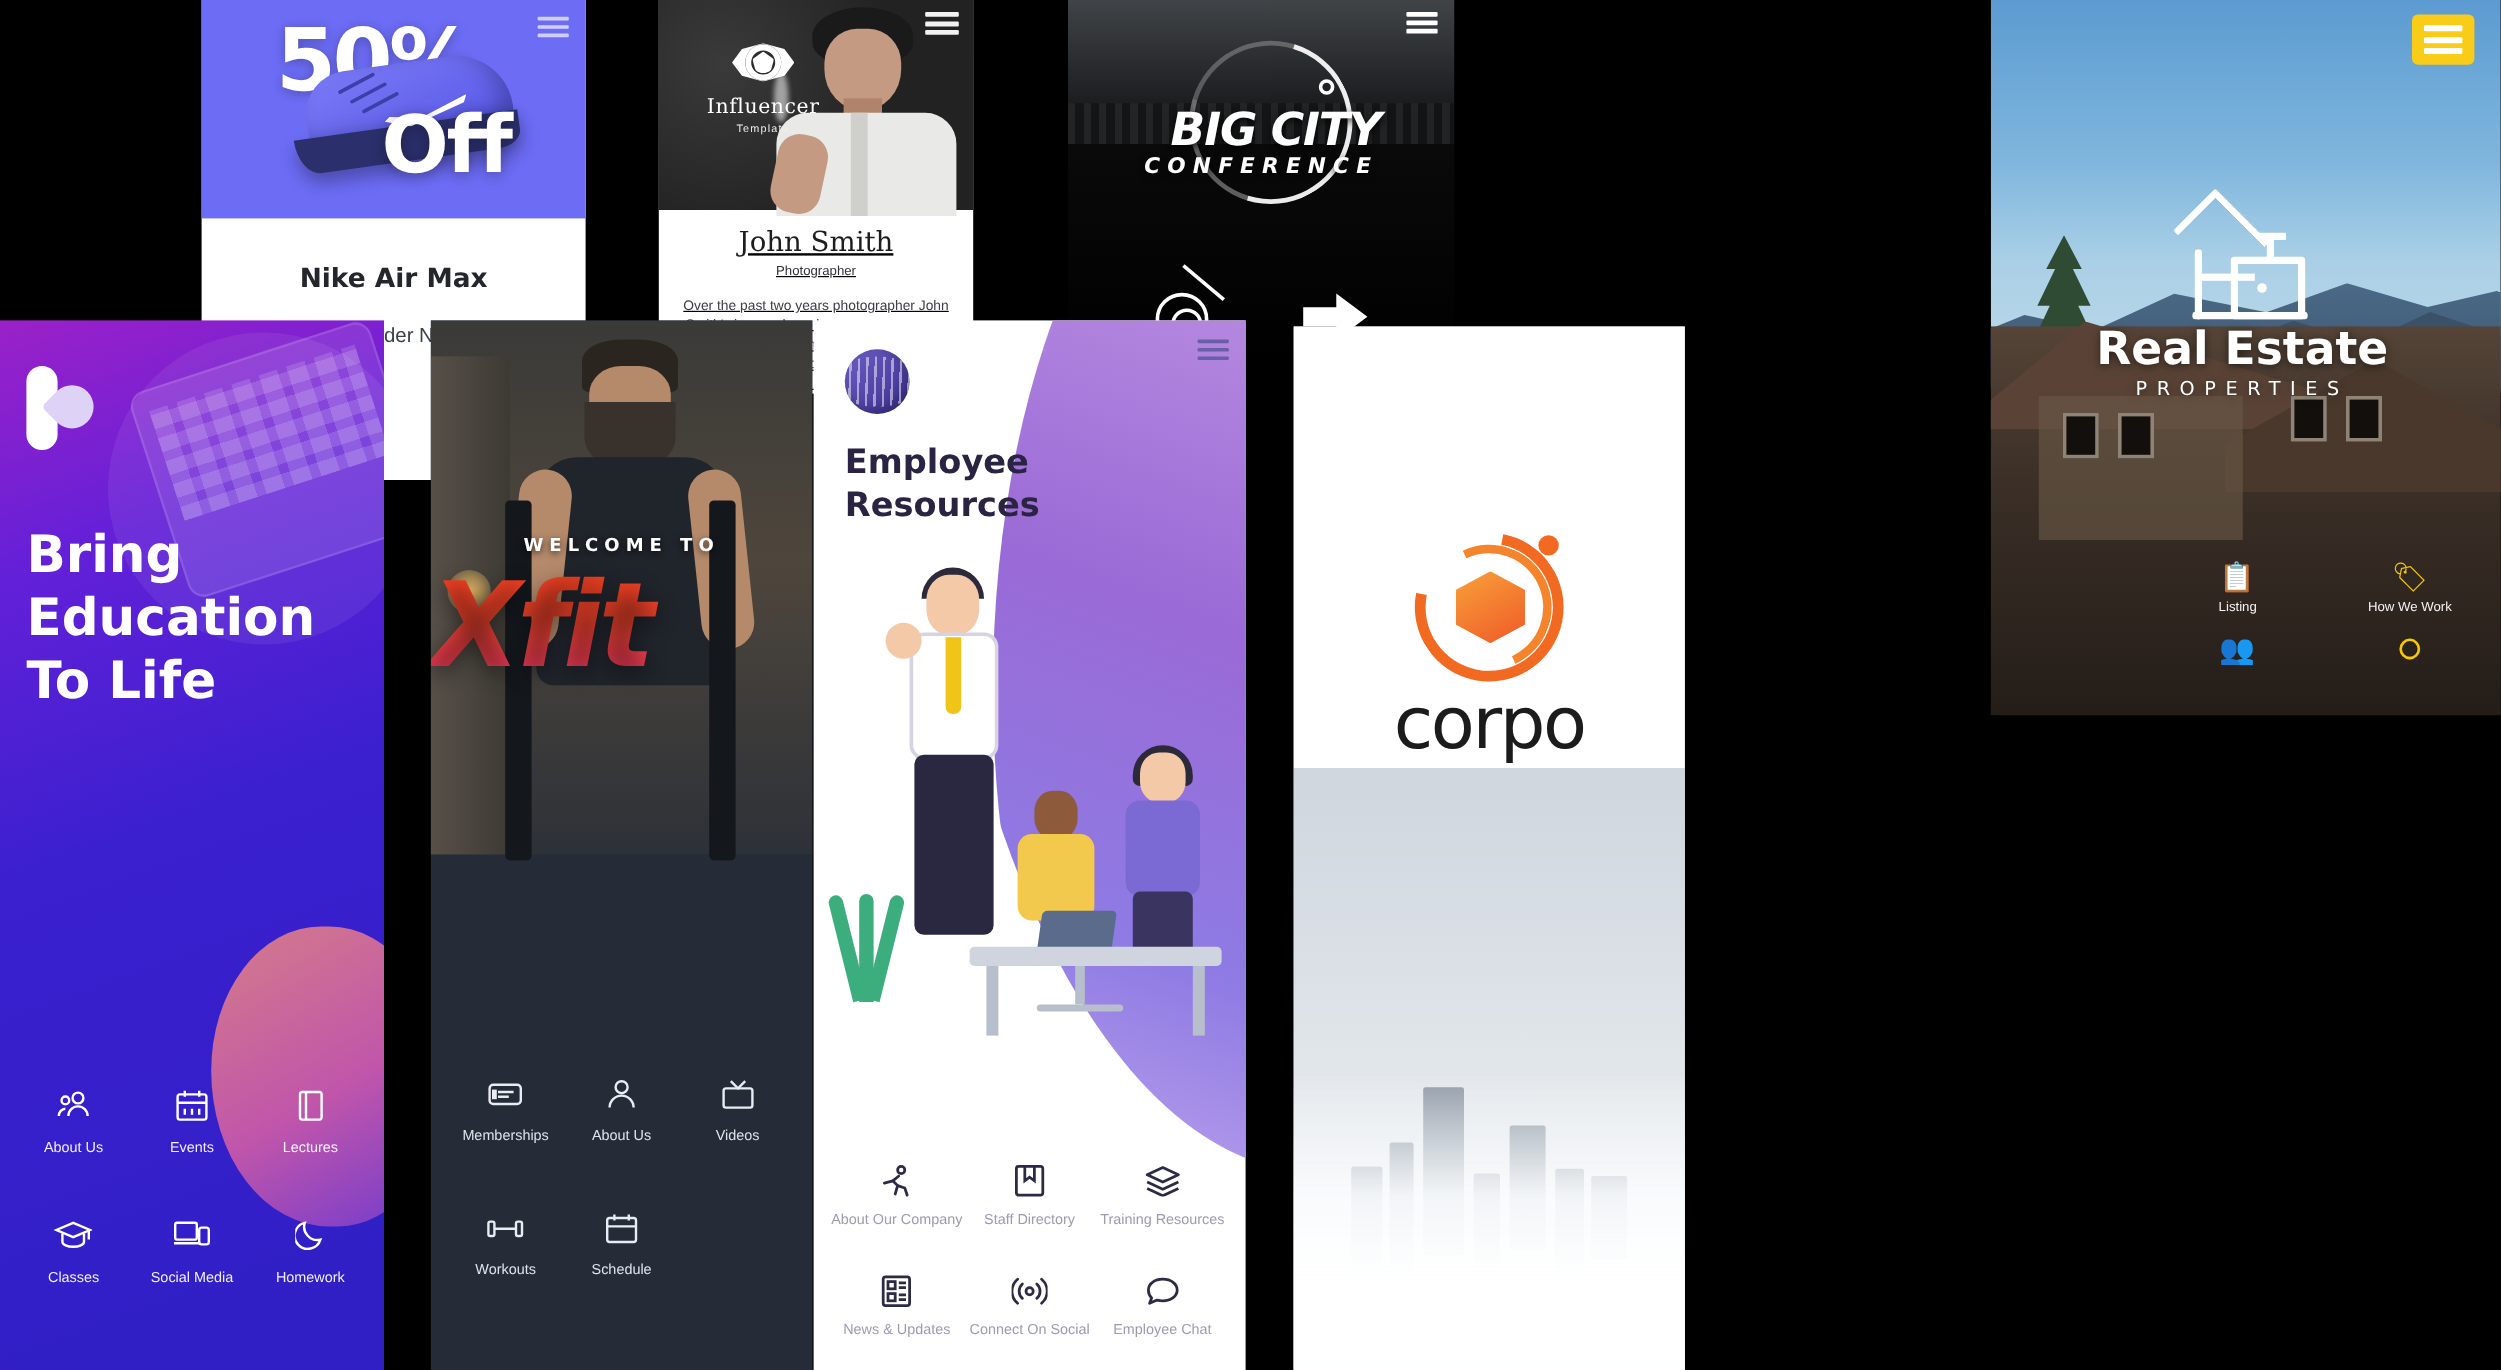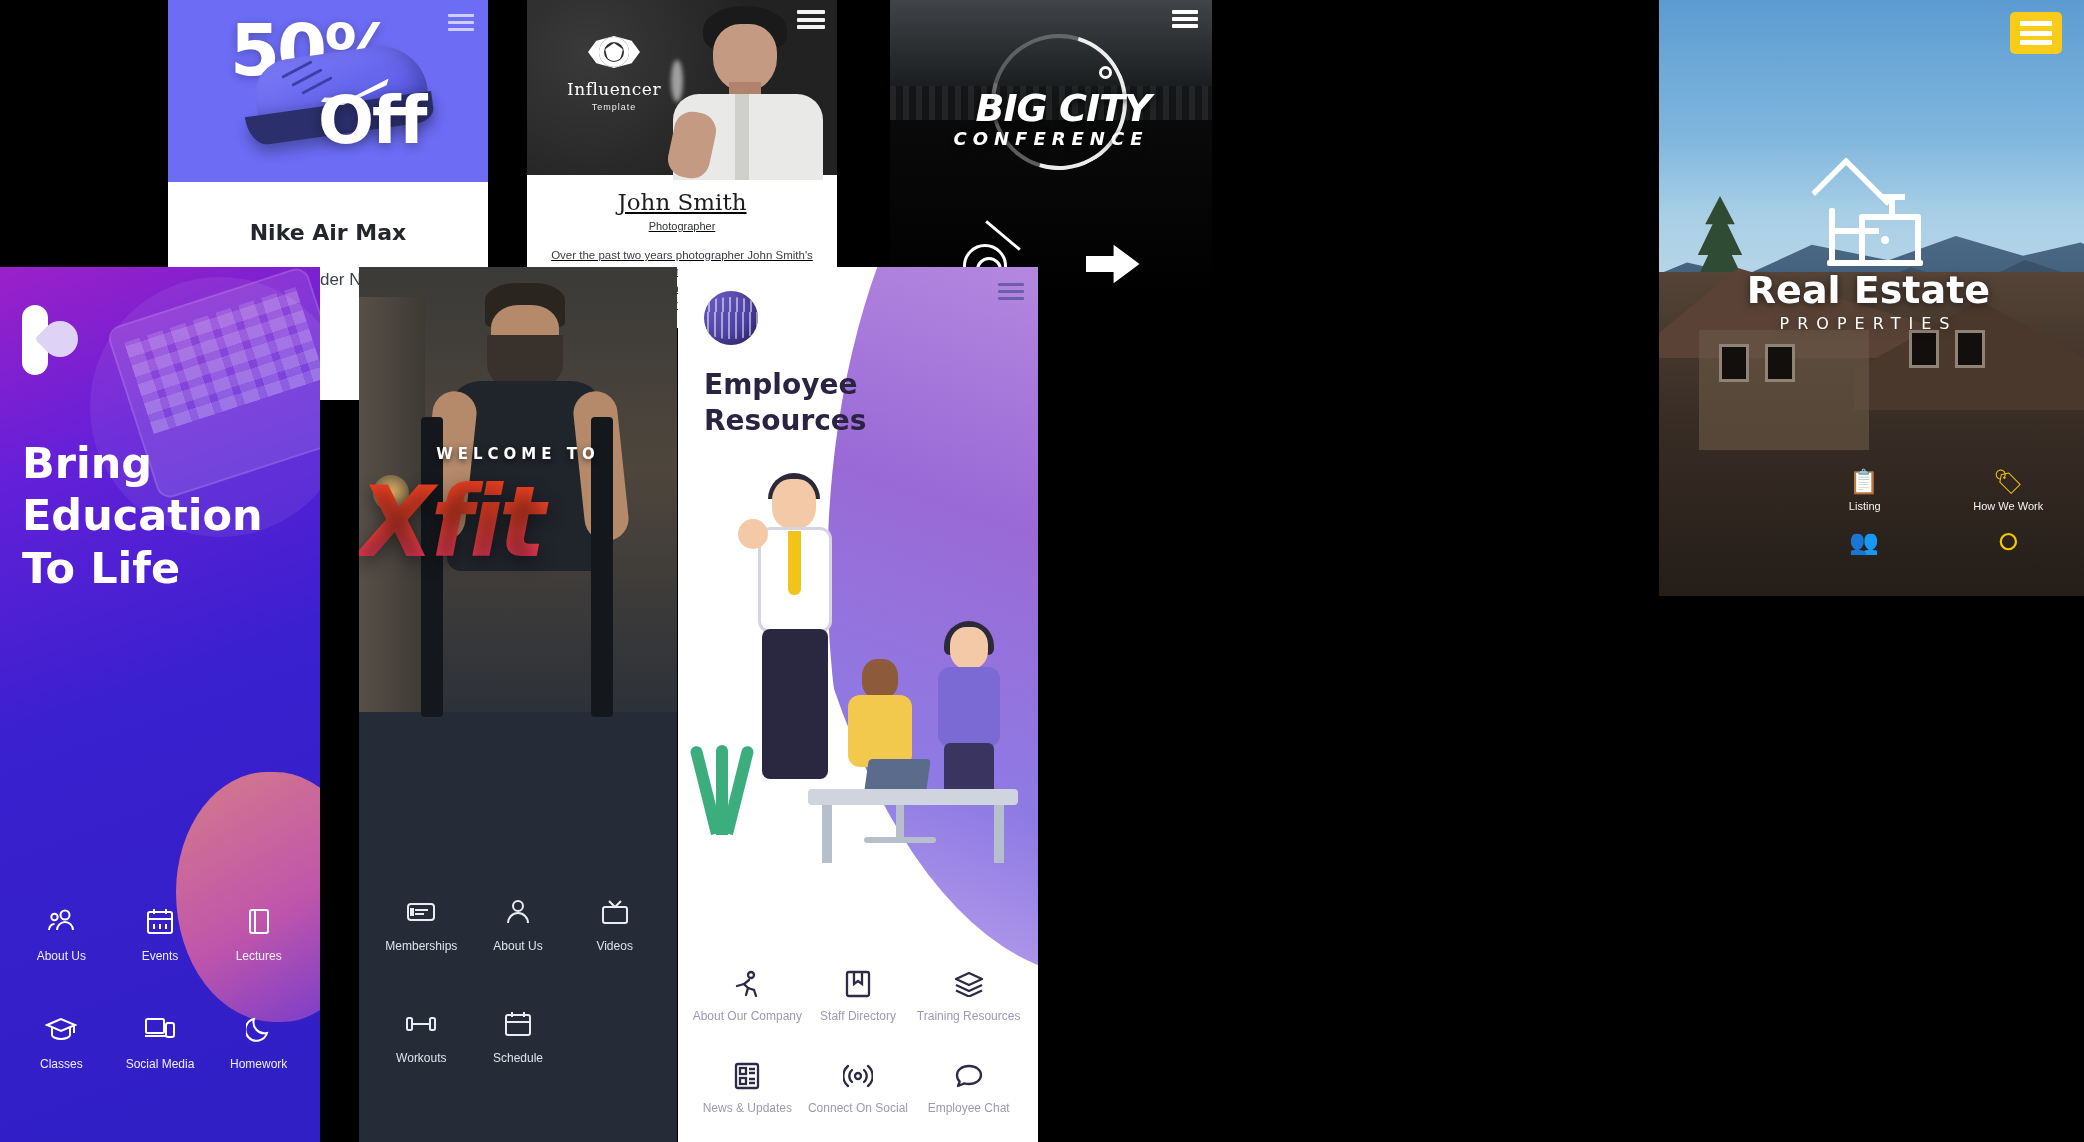--- a/index.html
+++ b/index.html
@@ -52,21 +52,21 @@
     background:#fff; z-index:4;
     clip-path: polygon(0% 72%, 6% 56%, 44% 70%, 100% 0%, 96% 30%, 30% 100%);
     transform: rotate(-6deg);
   }
   .lace { position:absolute; width:34px; height:3px; background:#3b3fa8; border-radius:2px; transform:rotate(-28deg); }
   .nike-info { padding:38px 10px 0; text-align:center; }
   .nike-title { font-family:"DejaVu Sans", sans-serif; font-weight:bold; font-size:22px; color:#23262b; }
   .nike-sub { margin-top:25px; font-size:17px; color:#3c4149; }
 
   
-  #card-influencer { left:527px; top:0; width:310px; height:328px; }
+  #card-influencer { left:549px; top:0; width:262px; height:328px; }
   .inf-hero { position:relative; height:175px; background:#2b2b2b;
      background-image:
        radial-gradient(circle at 20% 30%, #3a3a3a 0%, #222 60%),
        radial-gradient(circle at 80% 80%, #343434 0%, #1b1b1b 70%);
   }
   .inf-burger { right:12px; top:10px; width:28px; height:19px; }
   .inf-burger span { height:4px; background:#f2f2f2; }
   .inf-logo { position:absolute; left:32px; top:32px; text-align:center; width:110px; }
   .aperture { width:52px; height:40px; margin:0 auto; position:relative; }
   .aperture .eye { position:absolute; inset:0; border-radius:50%/60% 60% 60% 60%;
@@ -687,14 +687,35 @@
         <div class="emp-ic">
           <svg width="30" height="26" viewBox="0 0 30 26" fill="none" stroke="#2c2a45" stroke-width="2.3" stroke-linejoin="round">
             <path d="M15 3c7 0 12 4 12 9s-5 9-12 9c-1.7 0-3.3-.2-4.7-.6L4 23l1.7-4.4C4 17 3 15.1 3 12c0-5 5-9 12-9z"></path>
           </svg>
         </div>
         <div class="emp-lb">Employee Chat</div>
       </div>
     </div>
   </div>
 
+  <div class="card" id="card-corpo">
+    <div class="cp-top">
+      <div class="cp-mark">
+        <div class="cp-ring"></div>
+          <div class="cp-ring2"></div>
+        <div class="cp-hex"></div>
+          <div class="cp-dot"></div>
+      </div>
+      <div class="cp-word">corpo</div>
+    </div>
+    <div class="cp-photo">
+      <div class="cp-bld" style="left:48px;bottom:78px;width:26px;height:92px;"></div>
+      <div class="cp-bld" style="left:80px;bottom:70px;width:20px;height:120px;"></div>
+      <div class="cp-bld" style="left:108px;bottom:96px;width:34px;height:140px;"></div>
+      <div class="cp-bld" style="left:150px;bottom:86px;width:22px;height:78px;"></div>
+      <div class="cp-bld" style="left:180px;bottom:100px;width:30px;height:104px;"></div>
+      <div class="cp-bld" style="left:218px;bottom:80px;width:24px;height:88px;"></div>
+      <div class="cp-bld" style="left:248px;bottom:92px;width:30px;height:70px;"></div>
+      <div class="cp-fog"></div>
+    </div>
+  </div>
 
 </div>
 
 </body></html>

